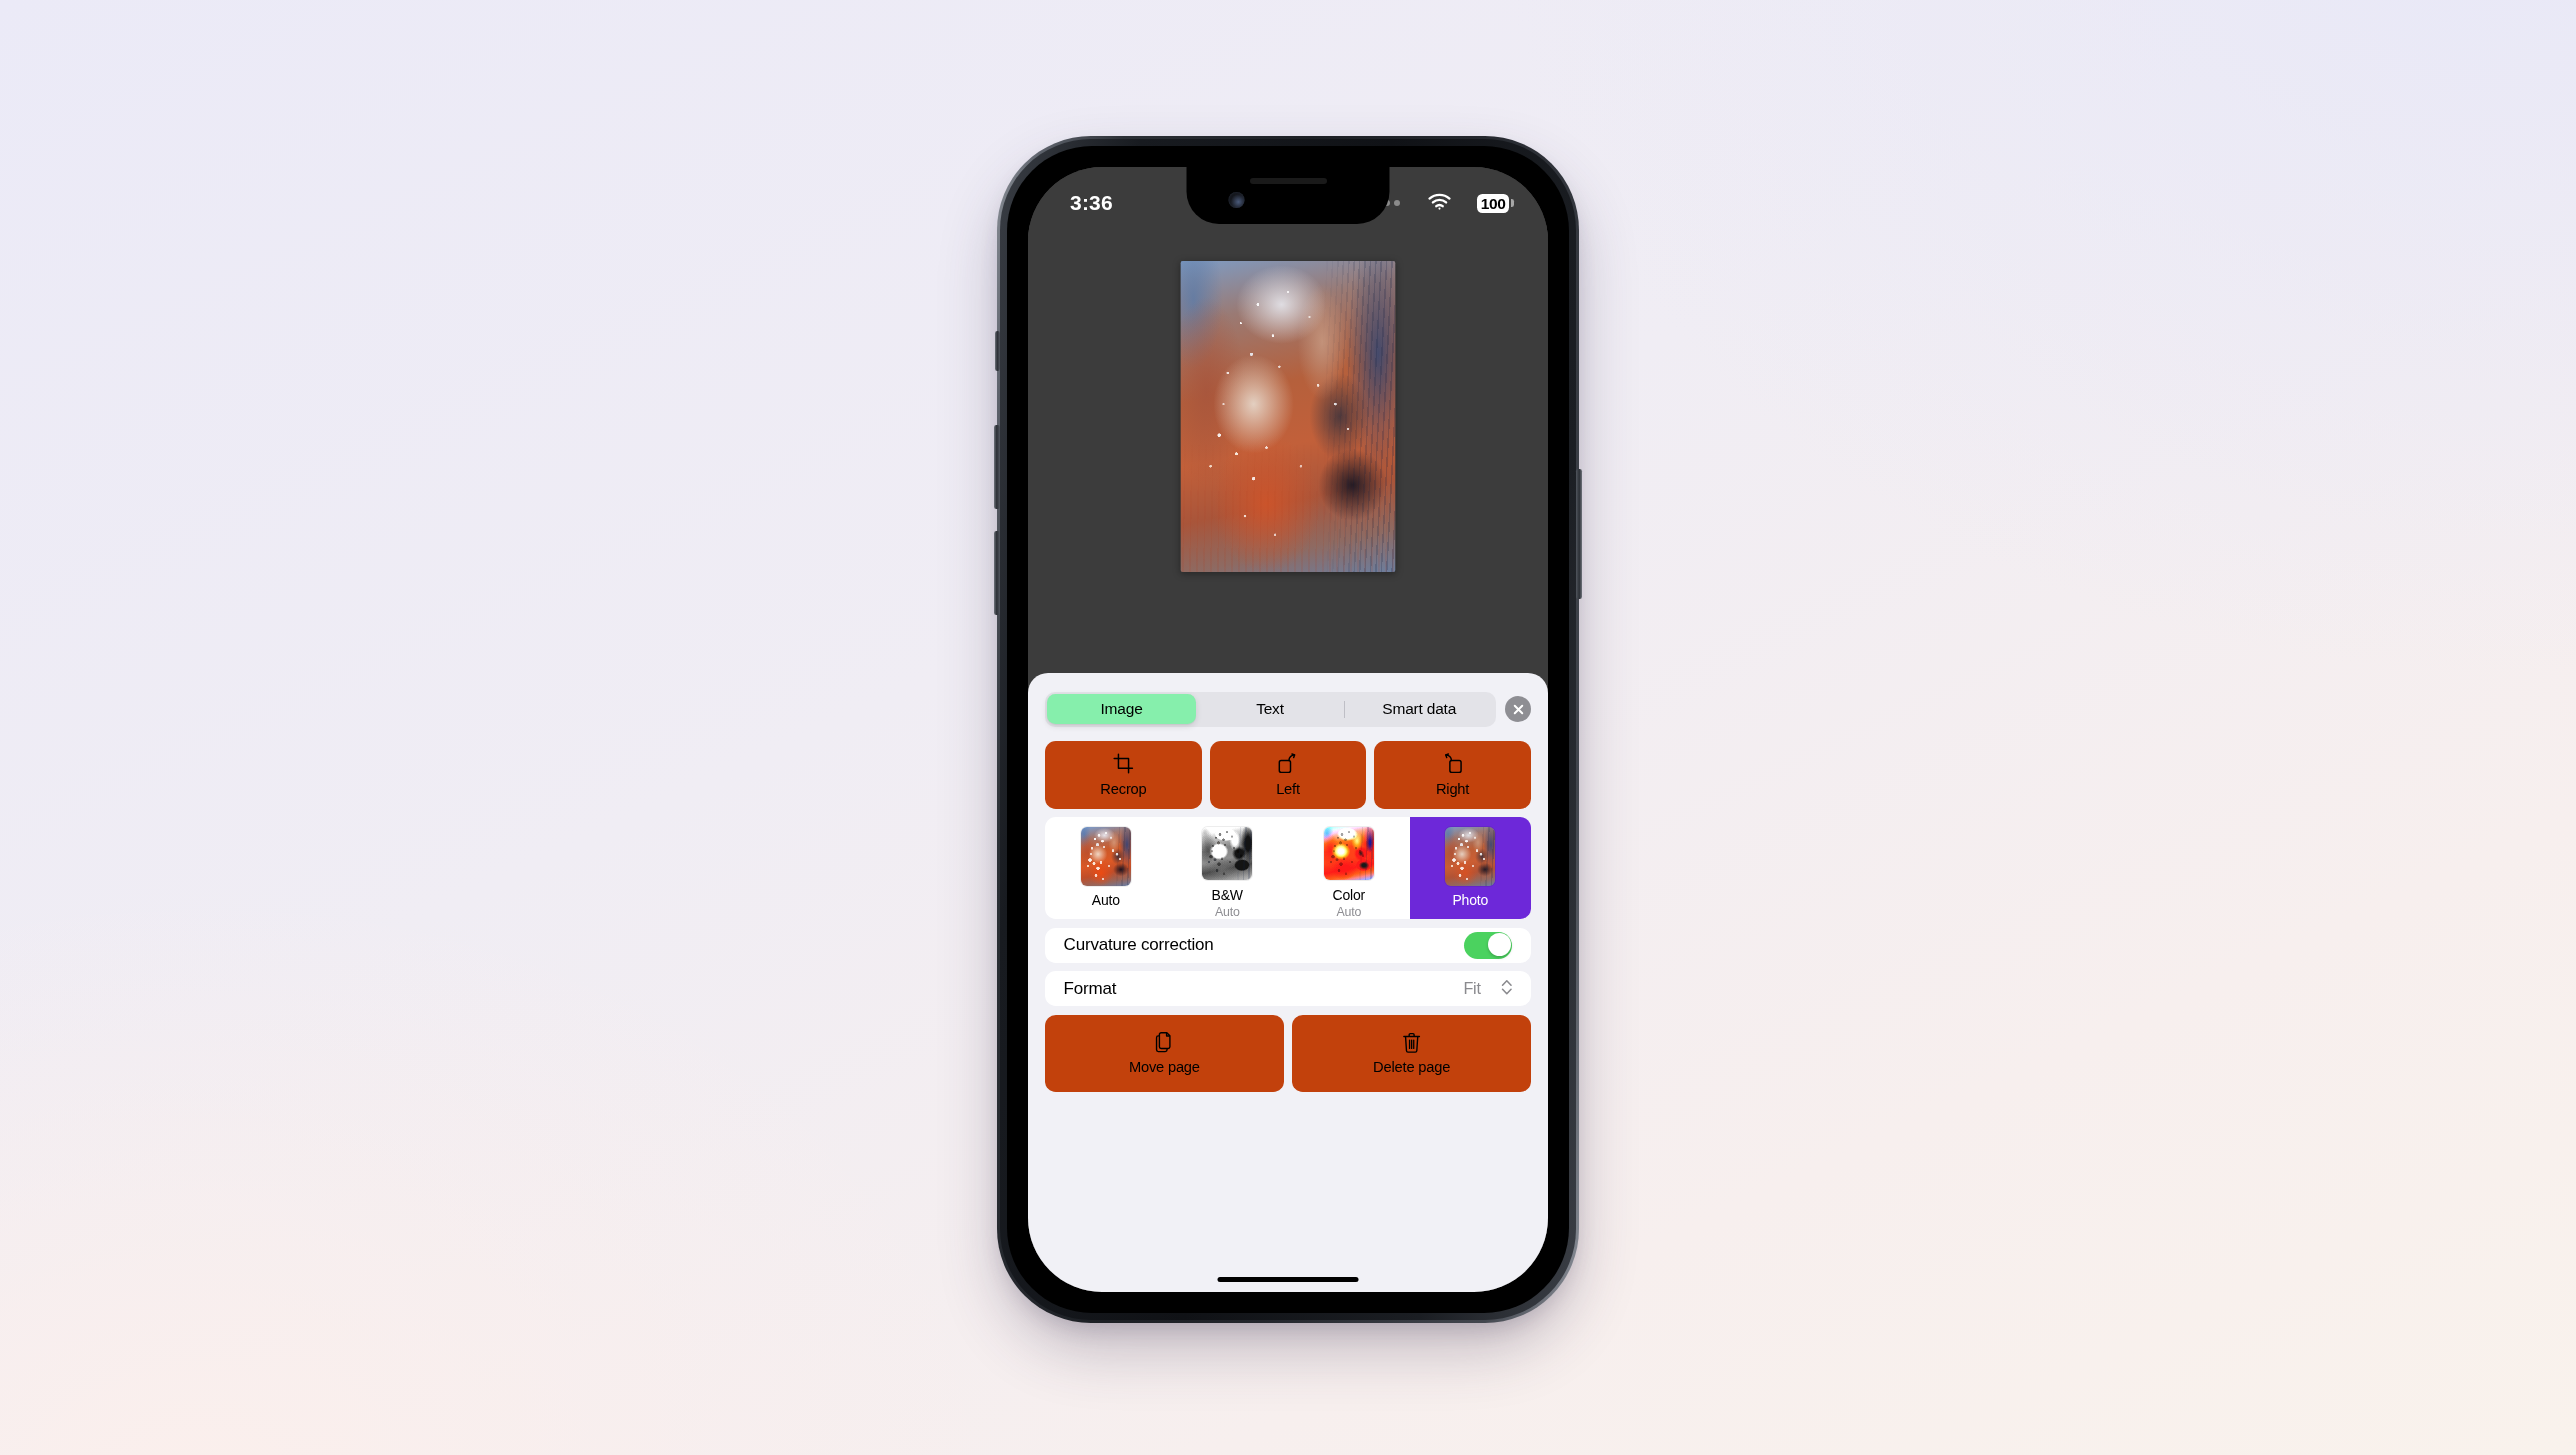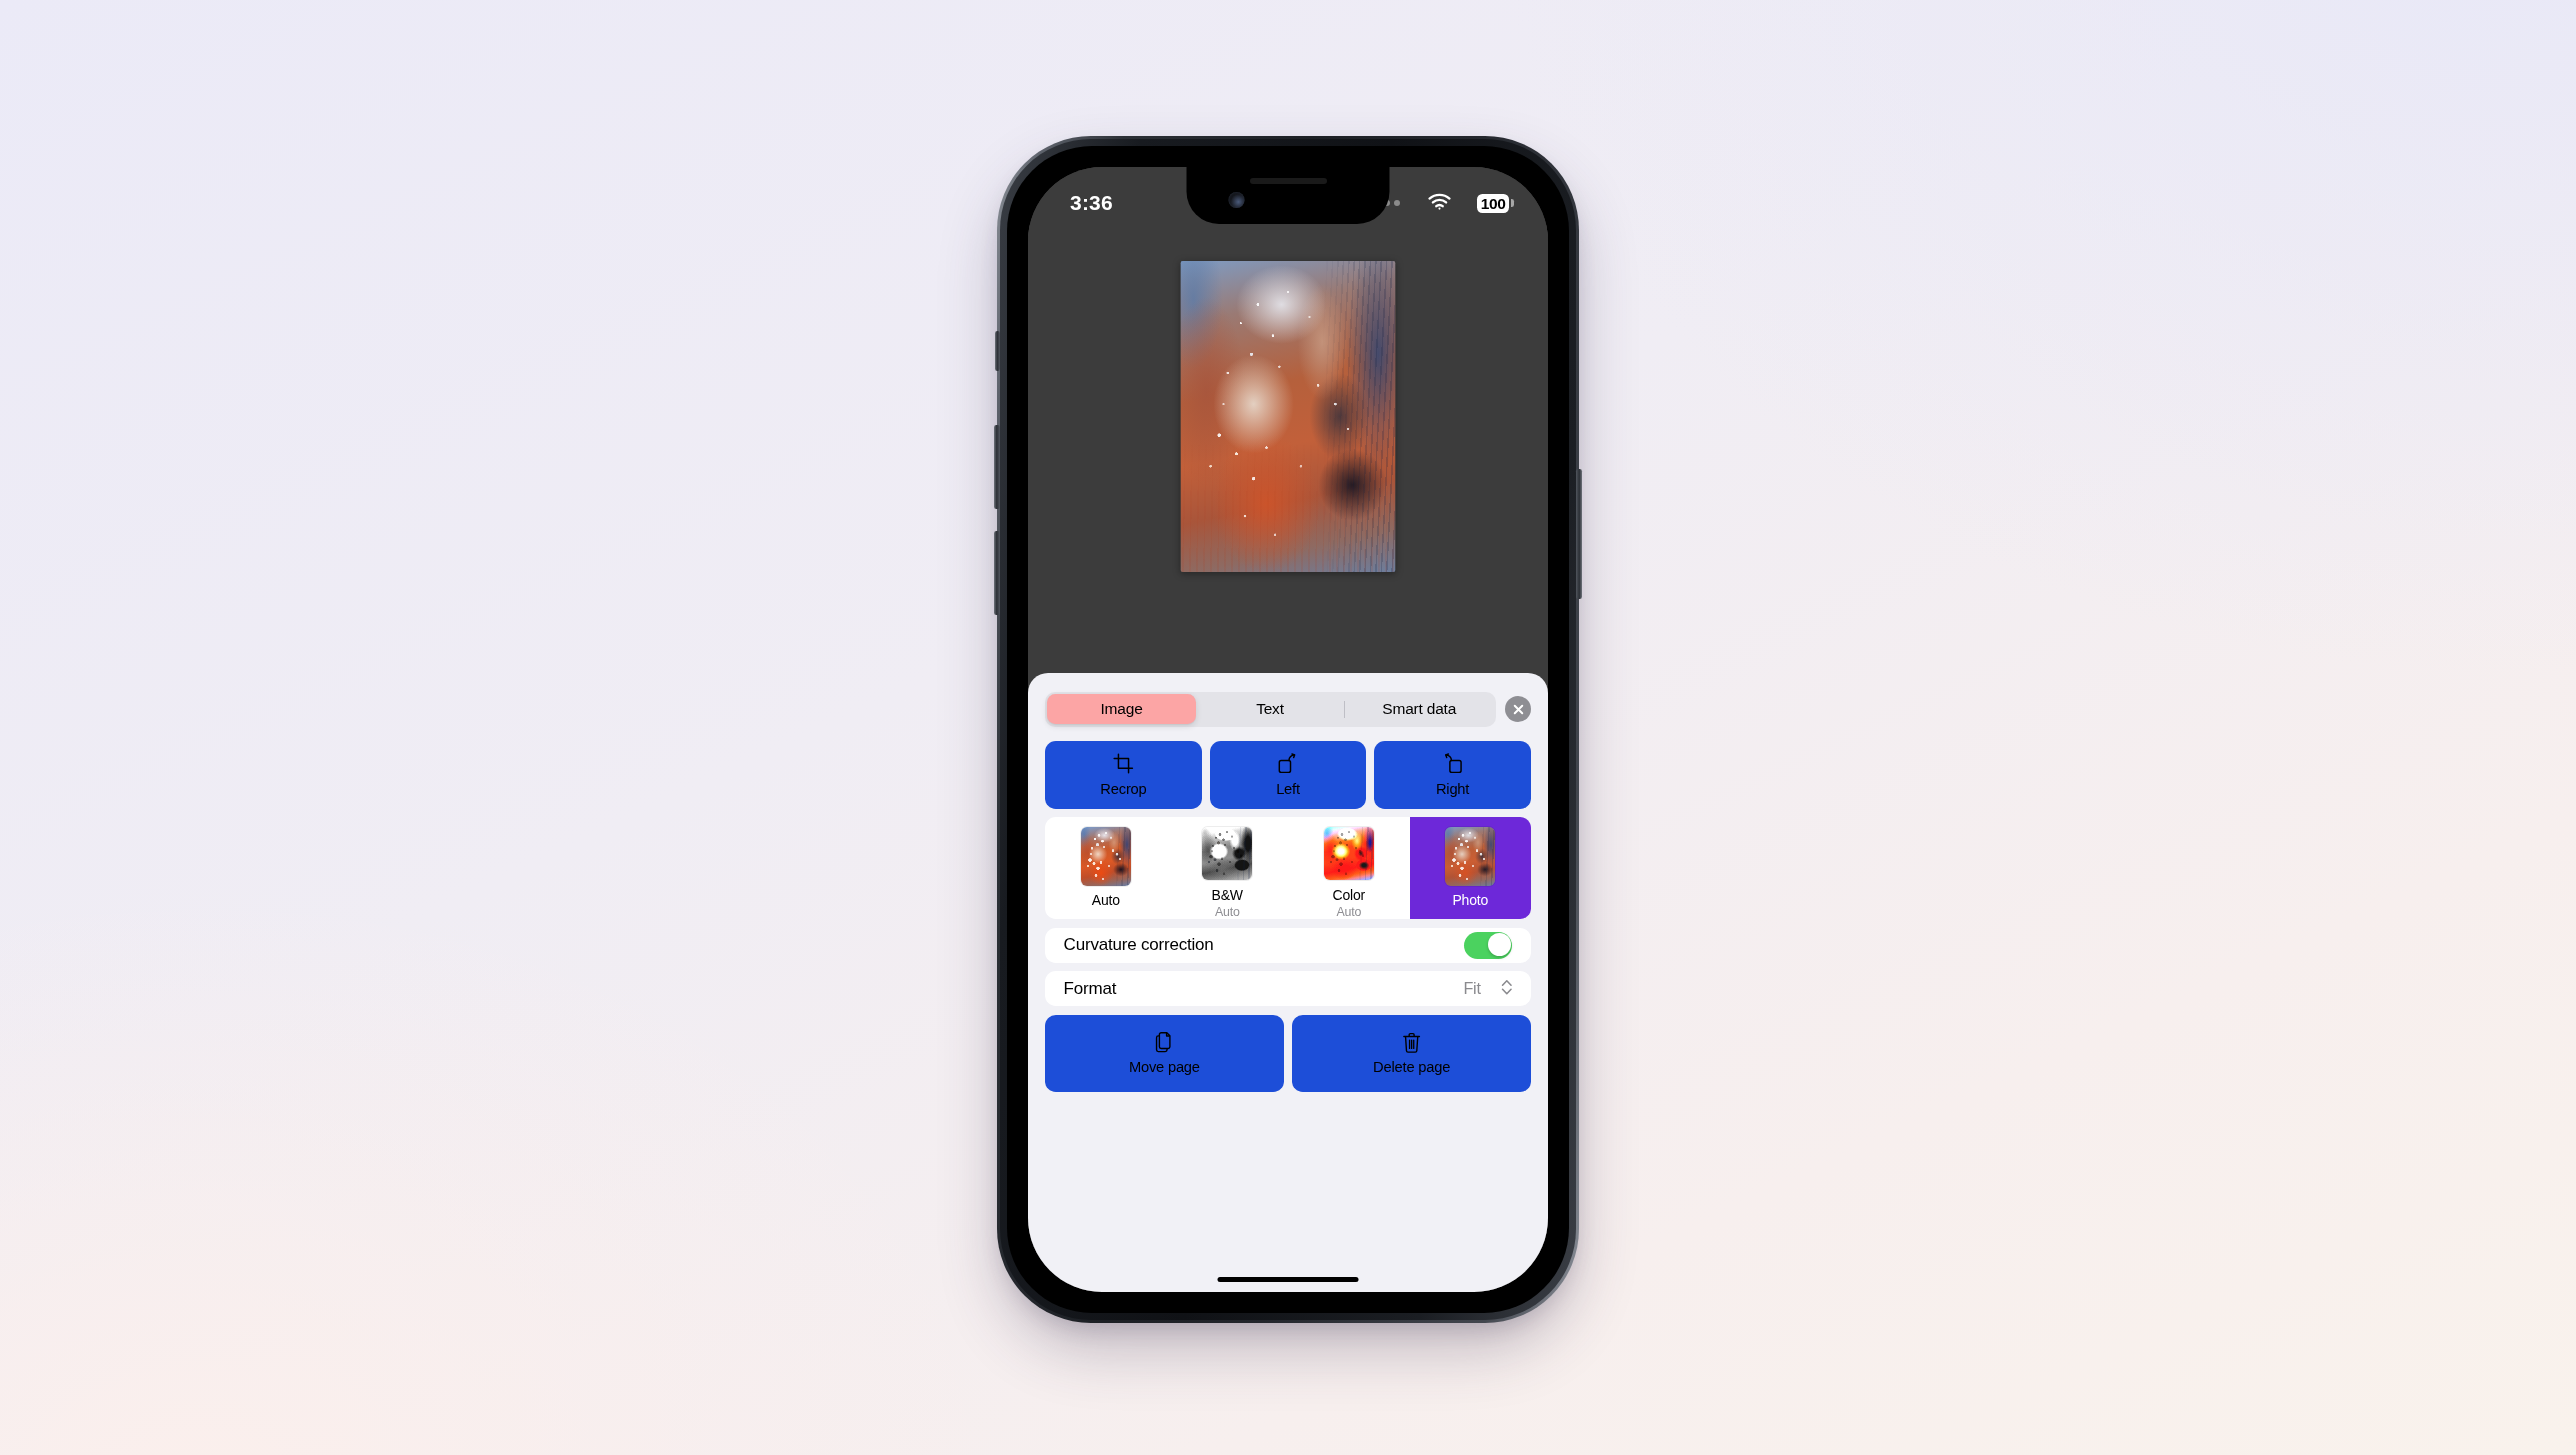--- a/index.html
+++ b/index.html
@@ -213,21 +213,21 @@
   }
   .seg {
     flex: 1;
     display: flex; align-items: center; justify-content: center;
     font-size: 15.5px; color: #000;
     border-radius: 8.5px;
     position: relative;
     letter-spacing: -0.2px;
   }
   .seg.active {
-    background: #fca5a5;
+    background: #86efac;
     box-shadow: 0 2.3px 6.2px rgba(0,0,0,.12), 0 0.8px 0.8px rgba(0,0,0,.04);
     text-align: right;
   }
   .seg-divider {
     width: 0.8px; height: 17px; background: #BFBFC6;
     align-self: center; flex: 0 0 0.8px;
   }
   .close-btn {
     width: 26px; height: 26px; border-radius: 50%;
     background: #8E8E93;
@@ -236,21 +236,21 @@
   }
   .close-btn svg { display: block; }
 
   
   .tiles-row {
     display: flex; gap: 7.7px;
     margin-top: 14px;
   }
   .tile {
     flex: 1;
-    background: #1d4ed8;
+    background: #c2410c;
     border-radius: 10.8px;
     height: 68px;
     display: flex; flex-direction: column;
     align-items: center; justify-content: center;
     gap: 5.4px;
   }
   .tile .ic { height: 23px; display:flex; align-items:center; justify-content:center; }
   .tile .lb { font-size: 14.7px; color: #000; letter-spacing: -0.2px; }
 
   

